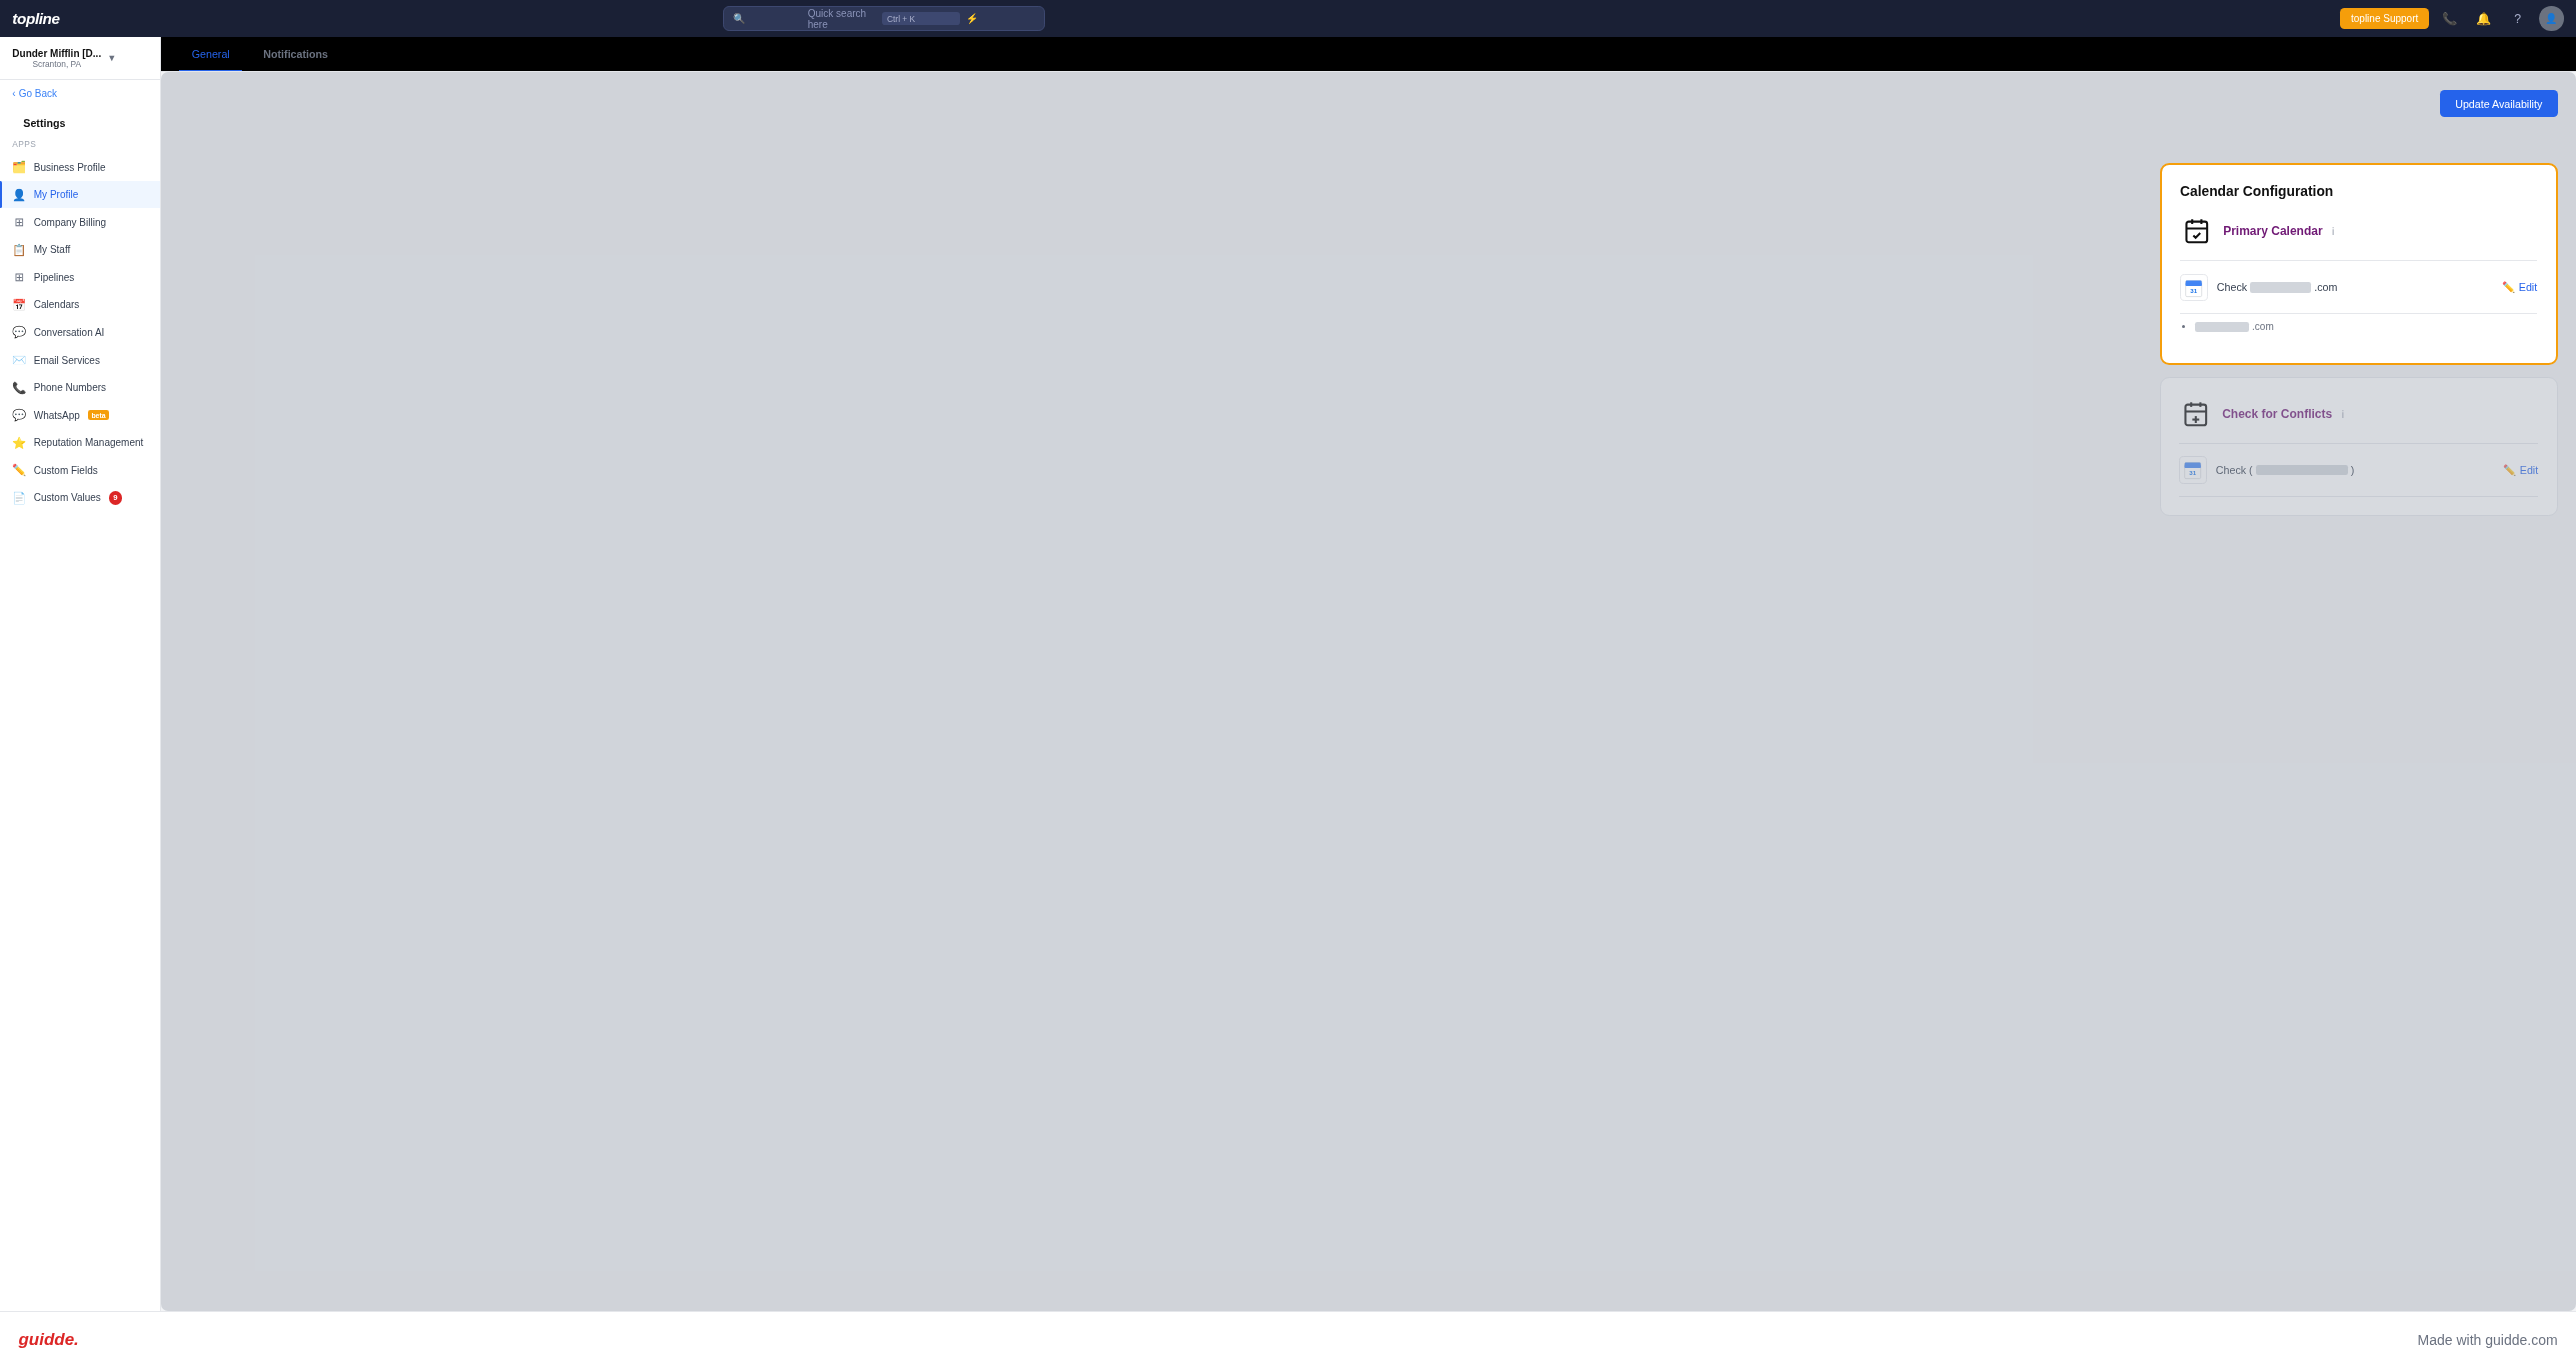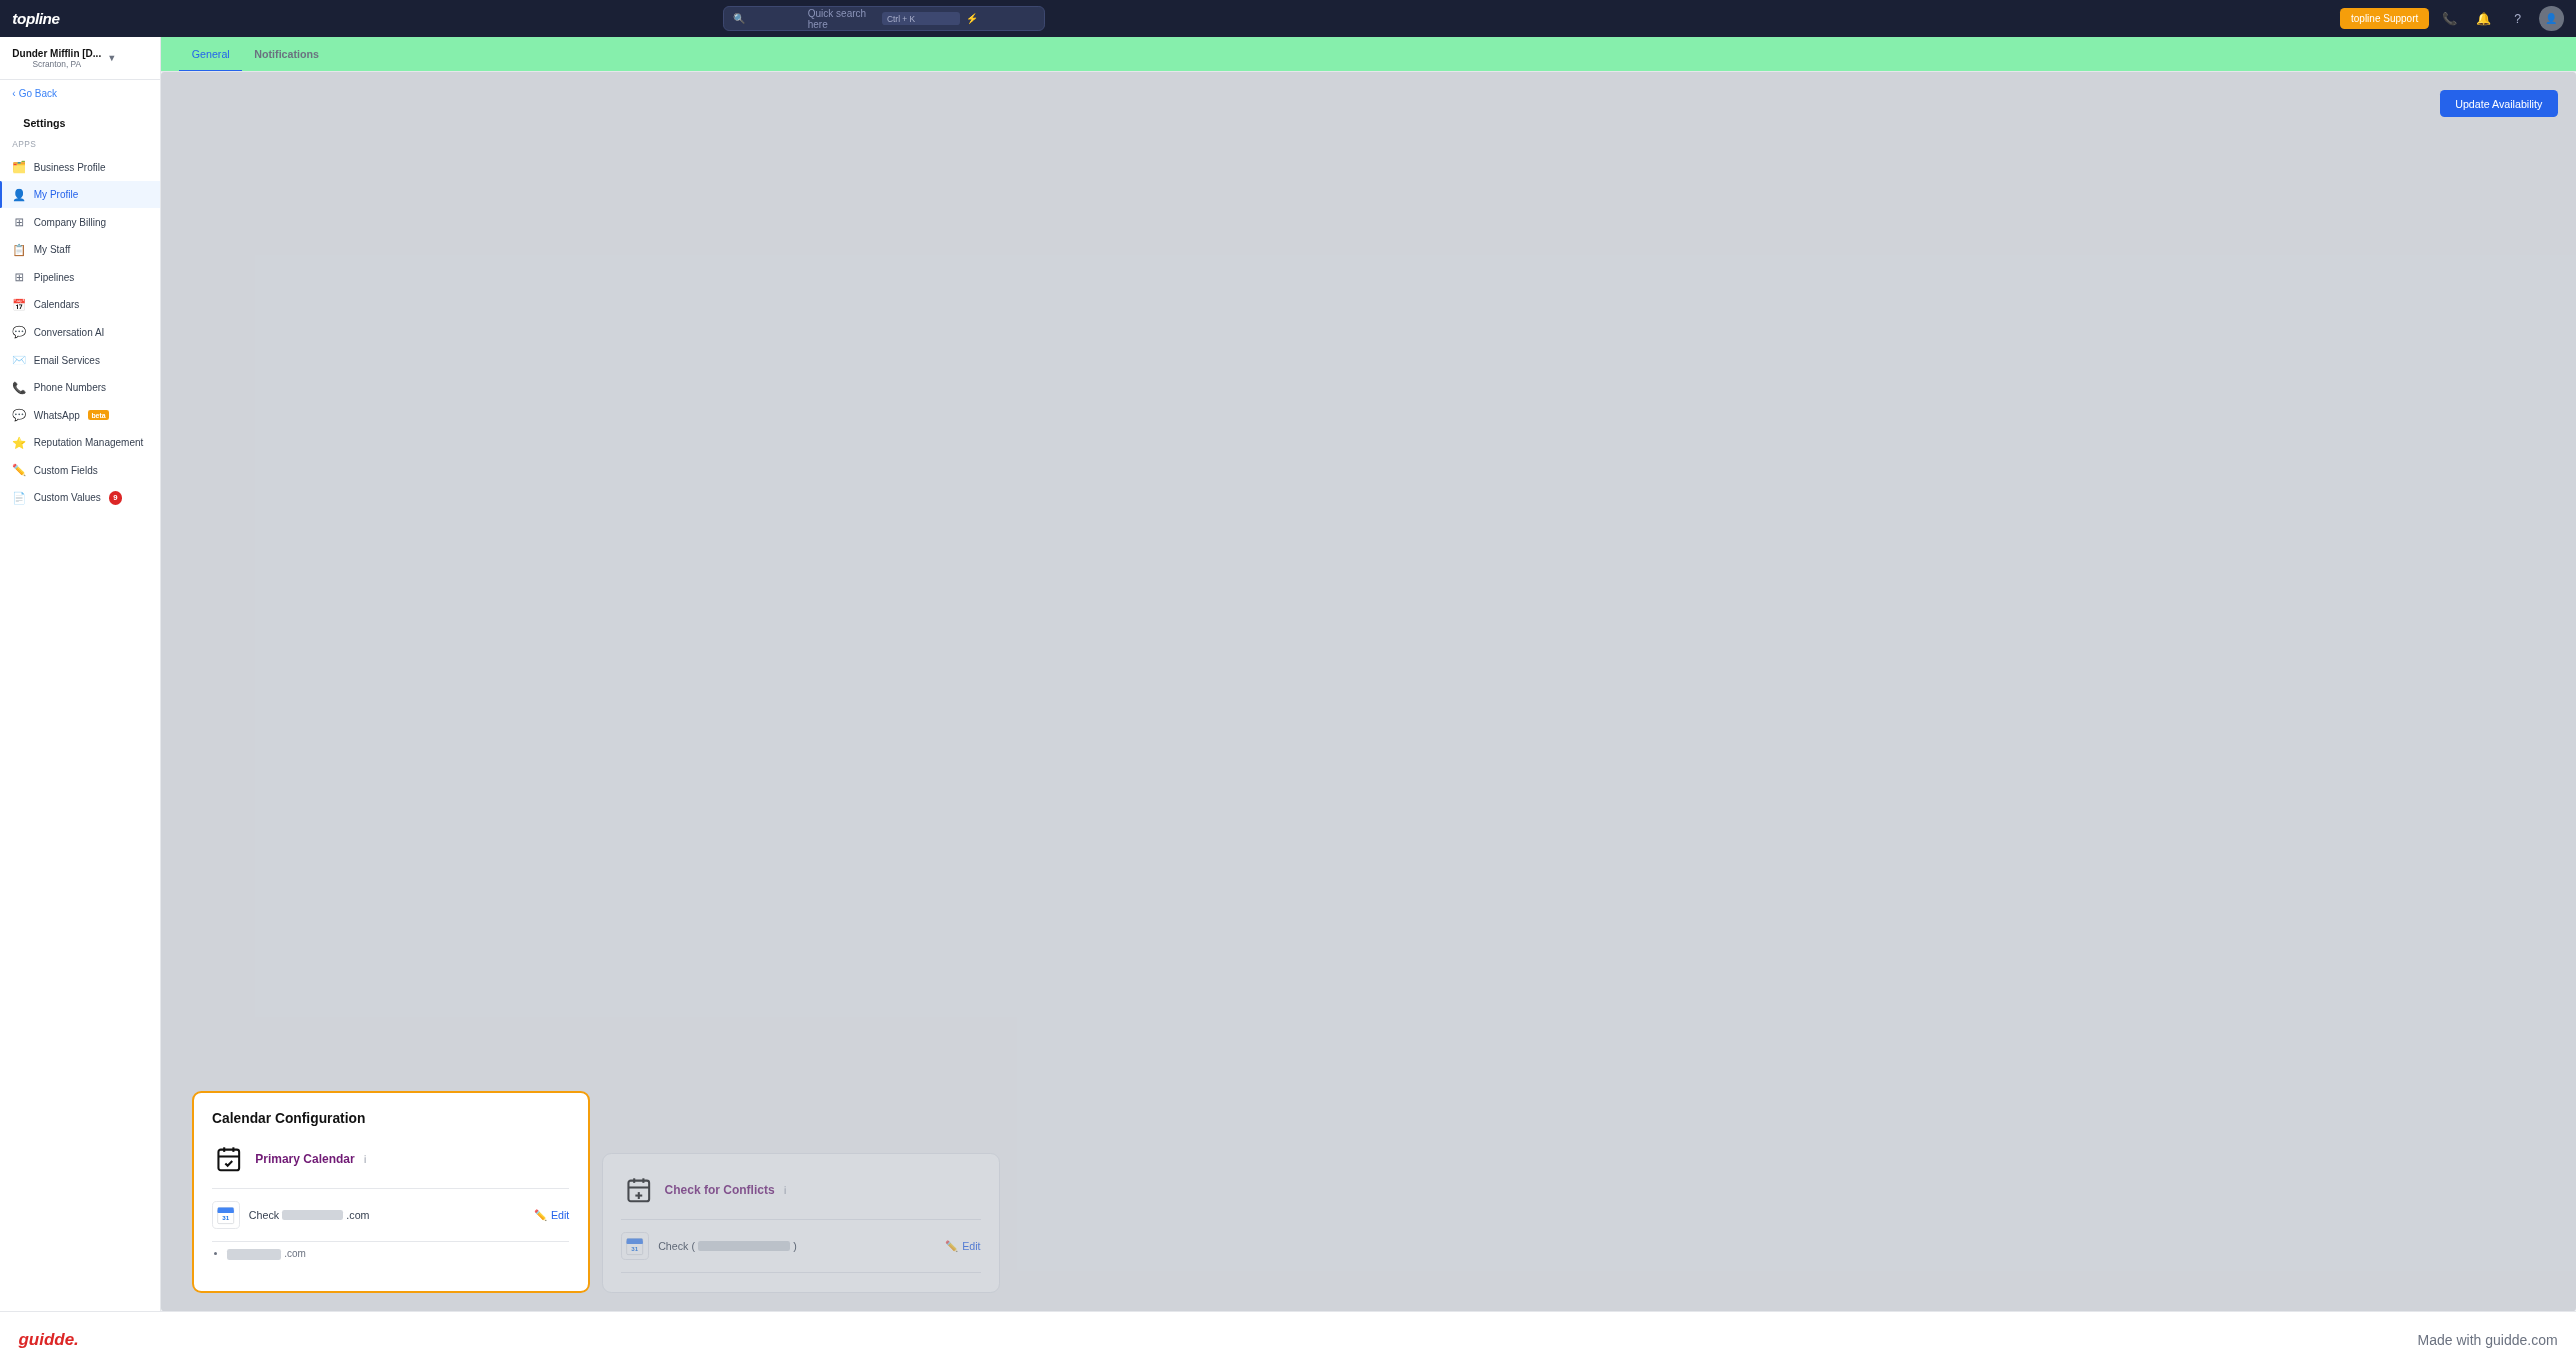--- a/index.html
+++ b/index.html
@@ -214,25 +214,26 @@
     
     .main {
       flex: 1;
       display: flex;
       flex-direction: column;
       overflow: hidden;
       background: #f3f4f6;
     }
 
     .tabs-bar {
-      background: #86efac;
+      background: #000000;
       border-bottom: 0.8px solid #e5e7eb;
       display: flex;
       padding: 0 18.4px;
       flex-shrink: 0;
+      gap: 9px;
     }
     .tab {
       padding: 10.7px 12.3px;
       font-size: 10.7px;
       color: #6b7280;
       cursor: pointer;
       border-bottom: 1.5px solid transparent;
       margin-bottom: -0.8px;
       font-weight: bold;
     }
@@ -240,23 +241,24 @@
       color: #2563eb;
       border-bottom-color: #2563eb;
       font-weight: 500;
     }
 
     .content-area {
       flex: 1;
       overflow-y: auto;
       padding: 18.4px;
       display: flex;
-      flex-direction: row;
+      flex-direction: column;
       gap: 12.3px;
       position: relative;
+      border-radius: 7px;
     }
 
     
     .overlay {
       position: absolute;
       inset: 0;
       background: rgba(156, 163, 175, 0.4);
       z-index: 10;
       border-radius: 3.1px;
     }

